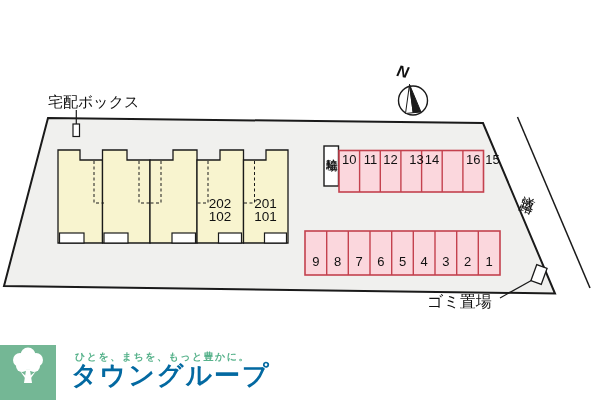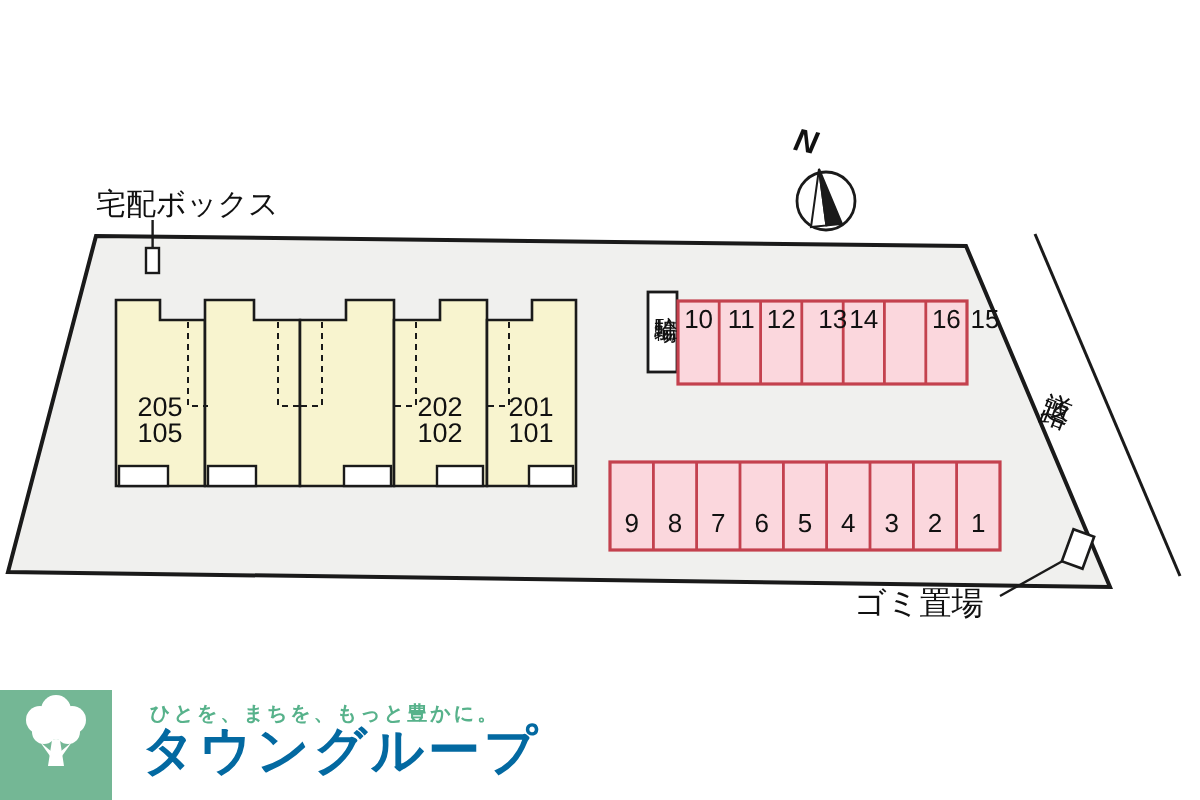--- a/index.html
+++ b/index.html
@@ -96,24 +96,20 @@
       <path d="M409.5,84.5 L421,112 L413.2,112.7 Z" fill="#1a1a1a" stroke="#1a1a1a" stroke-width="1"></path>
     </g>
   </svg>
 
   <div class="lbl north-n">N</div>
   <div class="lbl takuhai">宅配ボックス</div>
   <div class="lbl chuurin vtext">駐輪場</div>
   <div class="lbl douro vtext">道路</div>
   <div class="lbl gomi">ゴミ置場</div>
 
-  <div class="unit-label" style="left:57px;top:198px;">
-    <span style="display:block">205</span>
-    <span style="display:block">105</span>
-  </div>
   <div class="unit-label" style="left:197px;top:198px;">
     <span style="display:block">202</span>
     <span style="display:block">102</span>
   </div>
   <div class="unit-label" style="left:242.5px;top:198px;">
     <span style="display:block">201</span>
     <span style="display:block">101</span>
   </div>
 
   <div class="pnum" style="left:339px;top:152px;width:20.6px;">10</div>

